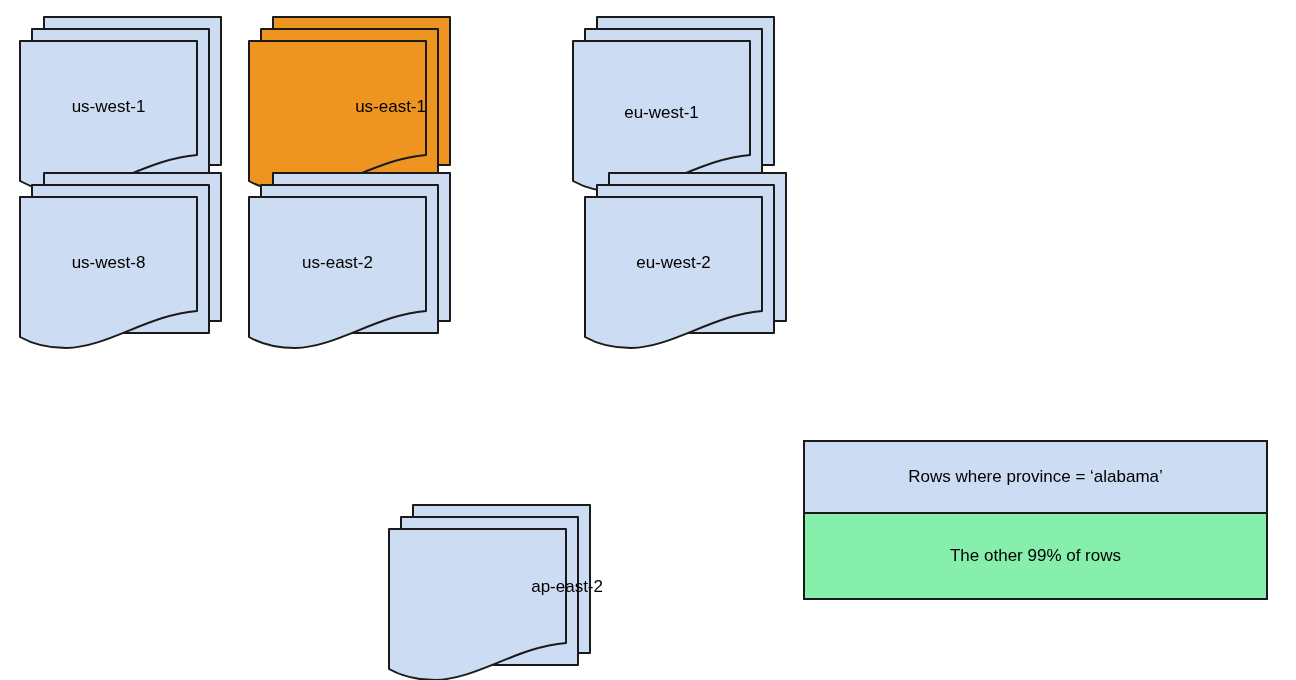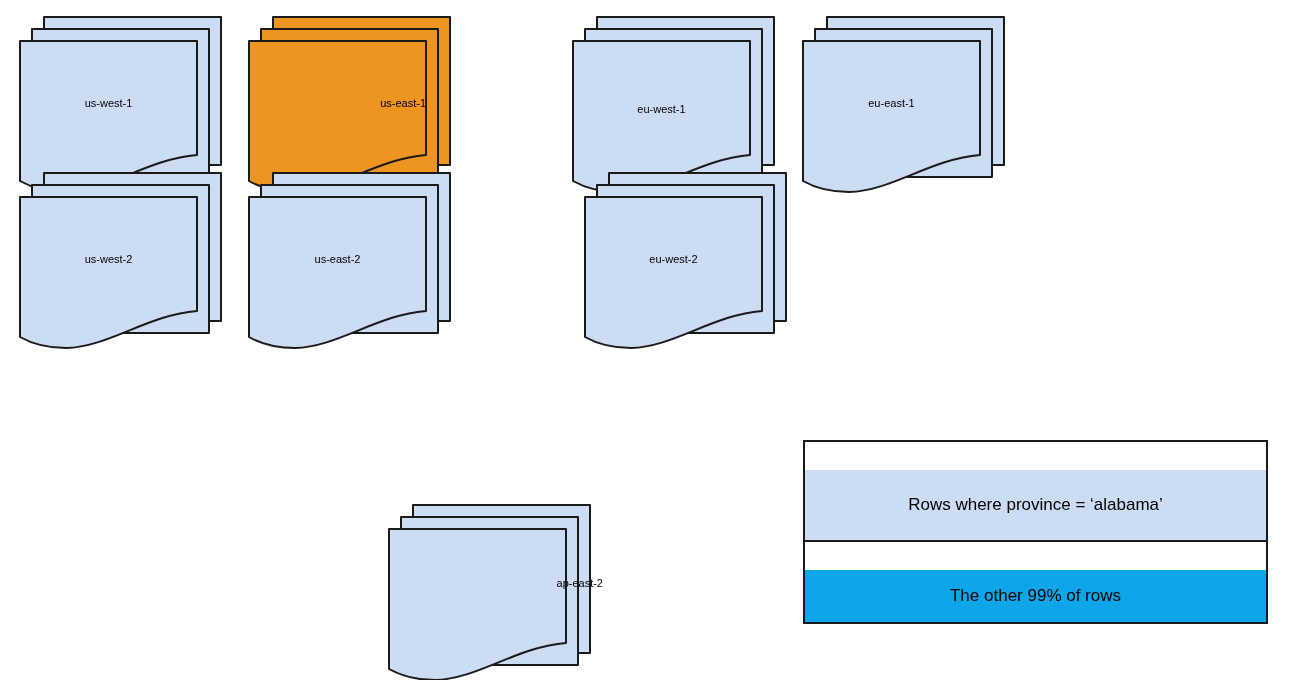--- a/index.html
+++ b/index.html
@@ -26,21 +26,21 @@
   .stack {
     position: absolute;
   }
   .stack svg {
     display: block;
     overflow: visible;
   }
   .doc-label {
     position: absolute;
     font-family: "Liberation Sans", sans-serif;
-    font-size: 11px;
+    font-size: 17px;
     color: #000000;
     white-space: nowrap;
     text-align: center;
     pointer-events: none;
   }
   .legend {
     position: absolute;
     left: 803px;
     top: 440px;
     width: 465px;
@@ -48,30 +48,29 @@
     box-sizing: border-box;
   }
   .legend-row {
     box-sizing: border-box;
     display: flex;
     align-items: center;
     justify-content: center;
     font-family: "Liberation Sans", sans-serif;
     font-size: 17px;
     color: #000000;
-    margin-top: 28px;
   }
   .legend-row.blue {
     height: 72px;
     background: #ccdcf2;
     border-bottom: 2px solid #1a1a1a;
   }
   .legend-row.orange {
-    height: 52px;
-    background: #0ea5e9;
+    height: 84px;
+    background: #86efac;
     align-items: center;
   }
 </style>
 </head>
 <body>
 
 <div id="canvas">
     <div class="stack" style="left: 14px; top: 11px; width: 213px; height: 194px;">
       <svg width="213" height="194" viewBox="0 0 213 194">
         <g transform="translate(30,6)">
@@ -107,47 +106,33 @@
         </g>
         <g transform="translate(18,18)">
           <path d="M 0 0 L 177 0 L 177 148 L 0 148 Z" fill="#ccdcf2" stroke="#1a1a1a" stroke-width="2" stroke-linejoin="round"></path>
         </g>
         <g transform="translate(6,30)">
           <path d="M 0 0 L 177 0 L 177 114 C 127.44 118, 88.5 150, 46.02 151 C 24.78 151, 10.62 146, 0 140 Z" fill="#ccdcf2" stroke="#1a1a1a" stroke-width="2" stroke-linejoin="round"></path>
         </g>
       </svg>
       <div class="doc-label" style="left: 6px; top: 92px; width: 177px;">eu-west-1</div>
     </div>
-    <div class="stack" style="left: 797px; top: 11px; width: 213px; height: 194px;">
-      <svg width="213" height="194" viewBox="0 0 213 194">
-        <g transform="translate(30,6)">
-          <path d="M 0 0 L 177 0 L 177 148 L 0 148 Z" fill="#ccdcf2" stroke="#1a1a1a" stroke-width="2" stroke-linejoin="round"></path>
-        </g>
-        <g transform="translate(18,18)">
-          <path d="M 0 0 L 177 0 L 177 148 L 0 148 Z" fill="#ccdcf2" stroke="#1a1a1a" stroke-width="2" stroke-linejoin="round"></path>
-        </g>
-        <g transform="translate(6,30)">
-          <path d="M 0 0 L 177 0 L 177 114 C 127.44 118, 88.5 150, 46.02 151 C 24.78 151, 10.62 146, 0 140 Z" fill="#ccdcf2" stroke="#1a1a1a" stroke-width="2" stroke-linejoin="round"></path>
-        </g>
-      </svg>
-      <div class="doc-label" style="left: 6px; top: 86px; width: 177px;">eu-east-1</div>
-    </div>
     <div class="stack" style="left: 14px; top: 167px; width: 213px; height: 194px;">
       <svg width="213" height="194" viewBox="0 0 213 194">
         <g transform="translate(30,6)">
           <path d="M 0 0 L 177 0 L 177 148 L 0 148 Z" fill="#ccdcf2" stroke="#1a1a1a" stroke-width="2" stroke-linejoin="round"></path>
         </g>
         <g transform="translate(18,18)">
           <path d="M 0 0 L 177 0 L 177 148 L 0 148 Z" fill="#ccdcf2" stroke="#1a1a1a" stroke-width="2" stroke-linejoin="round"></path>
         </g>
         <g transform="translate(6,30)">
           <path d="M 0 0 L 177 0 L 177 114 C 127.44 118, 88.5 150, 46.02 151 C 24.78 151, 10.62 146, 0 140 Z" fill="#ccdcf2" stroke="#1a1a1a" stroke-width="2" stroke-linejoin="round"></path>
         </g>
       </svg>
-      <div class="doc-label" style="left: 6px; top: 86px; width: 177px;">us-west-2</div>
+      <div class="doc-label" style="left: 6px; top: 86px; width: 177px;">us-west-8</div>
     </div>
     <div class="stack" style="left: 243px; top: 167px; width: 213px; height: 194px;">
       <svg width="213" height="194" viewBox="0 0 213 194">
         <g transform="translate(30,6)">
           <path d="M 0 0 L 177 0 L 177 148 L 0 148 Z" fill="#ccdcf2" stroke="#1a1a1a" stroke-width="2" stroke-linejoin="round"></path>
         </g>
         <g transform="translate(18,18)">
           <path d="M 0 0 L 177 0 L 177 148 L 0 148 Z" fill="#ccdcf2" stroke="#1a1a1a" stroke-width="2" stroke-linejoin="round"></path>
         </g>
         <g transform="translate(6,30)">

